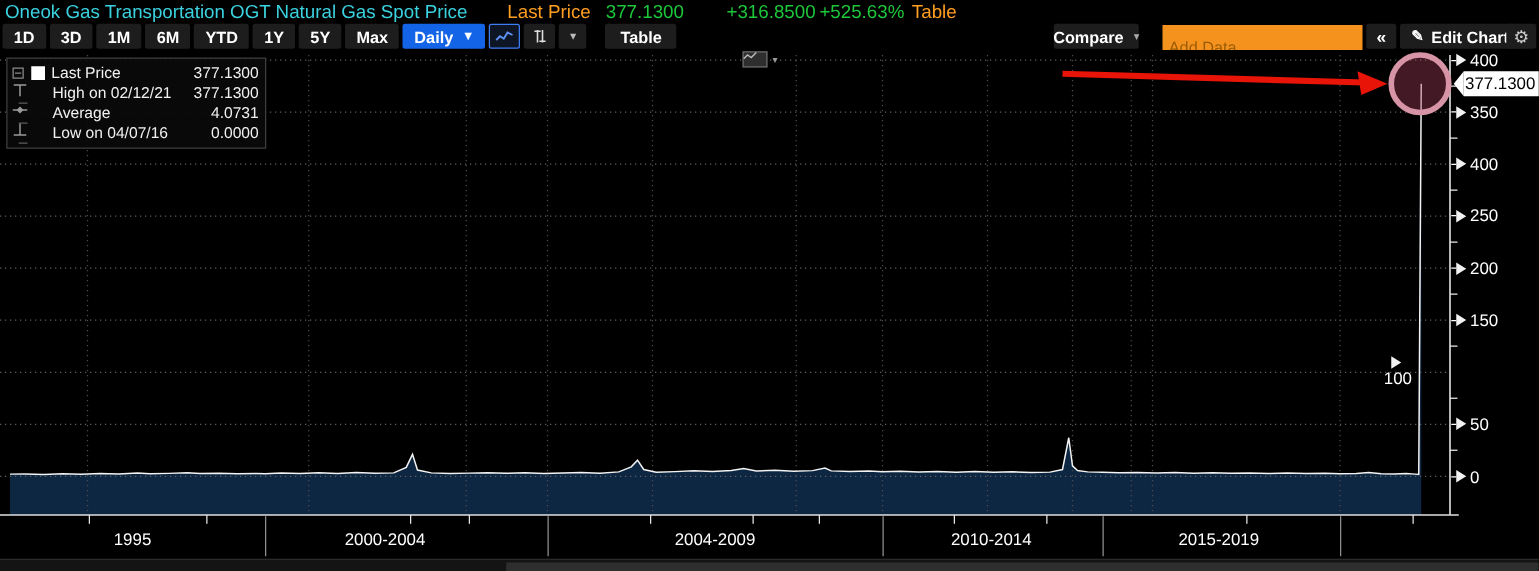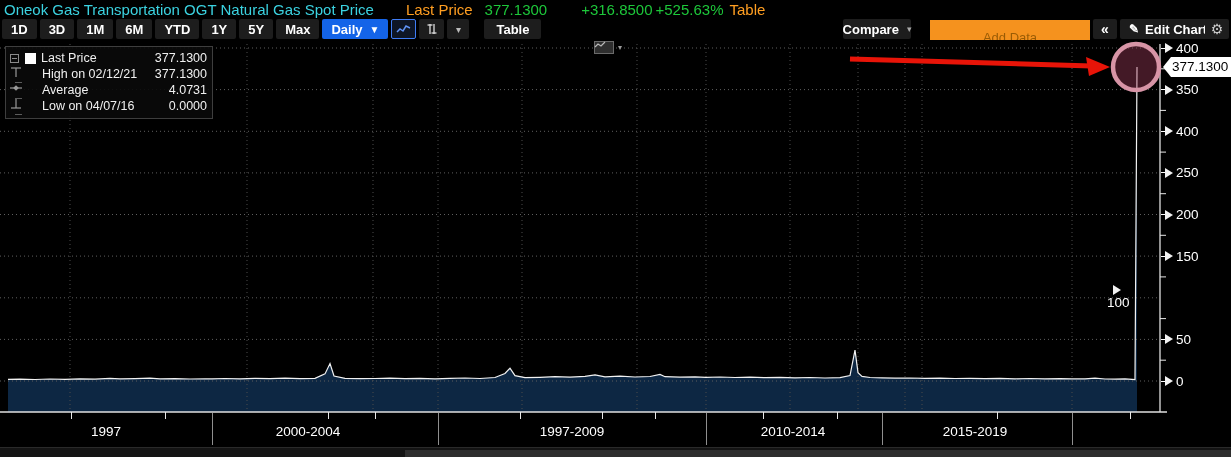--- a/index.html
+++ b/index.html
@@ -27,21 +27,21 @@
   .btn-blue { background:#1464e8; }
   .btn-blue .caret { margin-left:7px; font-size:10px; }
   .icon-btn { width:25px; padding:0; }
   .chart-style-btn { background:#0e1626; border:1px solid #3f7df5; }
   .caret-btn { color:#bbb; font-size:10px; font-weight:normal; width:22px; }
   .table-btn { margin-left:12px; padding:0 12px; }
   .tb-compare { position:absolute; left:843px; top:1px; width:68px; }
   .tb-compare .caret { margin-left:8px; font-size:9px; color:#aaa; font-weight:normal; }
   .add-data { position:absolute; left:930px; top:2px; width:160px; height:35px;
     background:#f5921e; border:none; font-size:13px; color:#0c4a6e; padding:0 5px;
-    font-family:"Liberation Sans", sans-serif;text-align:center; }
+    font-family:"Liberation Sans", sans-serif; }
   .add-data::placeholder { color:#9a5c05; opacity:1; }
   .tb-back { position:absolute; left:1093px; top:1px; width:24px; font-size:14px; }
   .tb-edit { position:absolute; left:1120px; top:1px; }
   .tb-edit .pencil { margin-right:6px; font-size:12px; }
   .tb-gear { position:absolute; left:1205px; top:1px; width:24px; color:#ccc;
     font-weight:normal; font-size:14px; }
 
   
   .chart { position:absolute; left:0; top:40px; width:1231px; height:407px; background:#000; }
   .chart svg { position:absolute; left:0; top:0; pointer-events:none; }
@@ -291,25 +291,25 @@
           <span class="tri"></span>
           <span>50</span>
         </div>
         <div class="y-label" style="left: 1161px; top: 332px;">
           <span class="lead"></span>
           <span class="tri"></span>
           <span>0</span>
         </div>
       </div>
     <div id="x-labels">
-        <div class="x-label" style="left: 106px;">1997</div>
+        <div class="x-label" style="left: 106px;">1995</div>
         <div class="x-sep" style="left: 212px;"></div>
         <div class="x-label" style="left: 264px; margin-left: 44px;">2000-2004</div>
         <div class="x-sep" style="left: 438px;"></div>
-        <div class="x-label" style="left: 572px;">1997-2009</div>
+        <div class="x-label" style="left: 572px;">2004-2009</div>
         <div class="x-sep" style="left: 706px;"></div>
         <div class="x-label" style="left: 793px;">2010-2014</div>
         <div class="x-sep" style="left: 882px;"></div>
         <div class="x-label" style="left: 975px;">2015-2019</div>
         <div class="x-sep" style="left: 1072px;"></div>
         <div class="x-tick" style="left: 71px;"></div>
         <div class="x-tick" style="left: 165px;"></div>
         <div class="x-tick" style="left: 328px;"></div>
         <div class="x-tick" style="left: 375px;"></div>
         <div class="x-tick" style="left: 520px;"></div>

